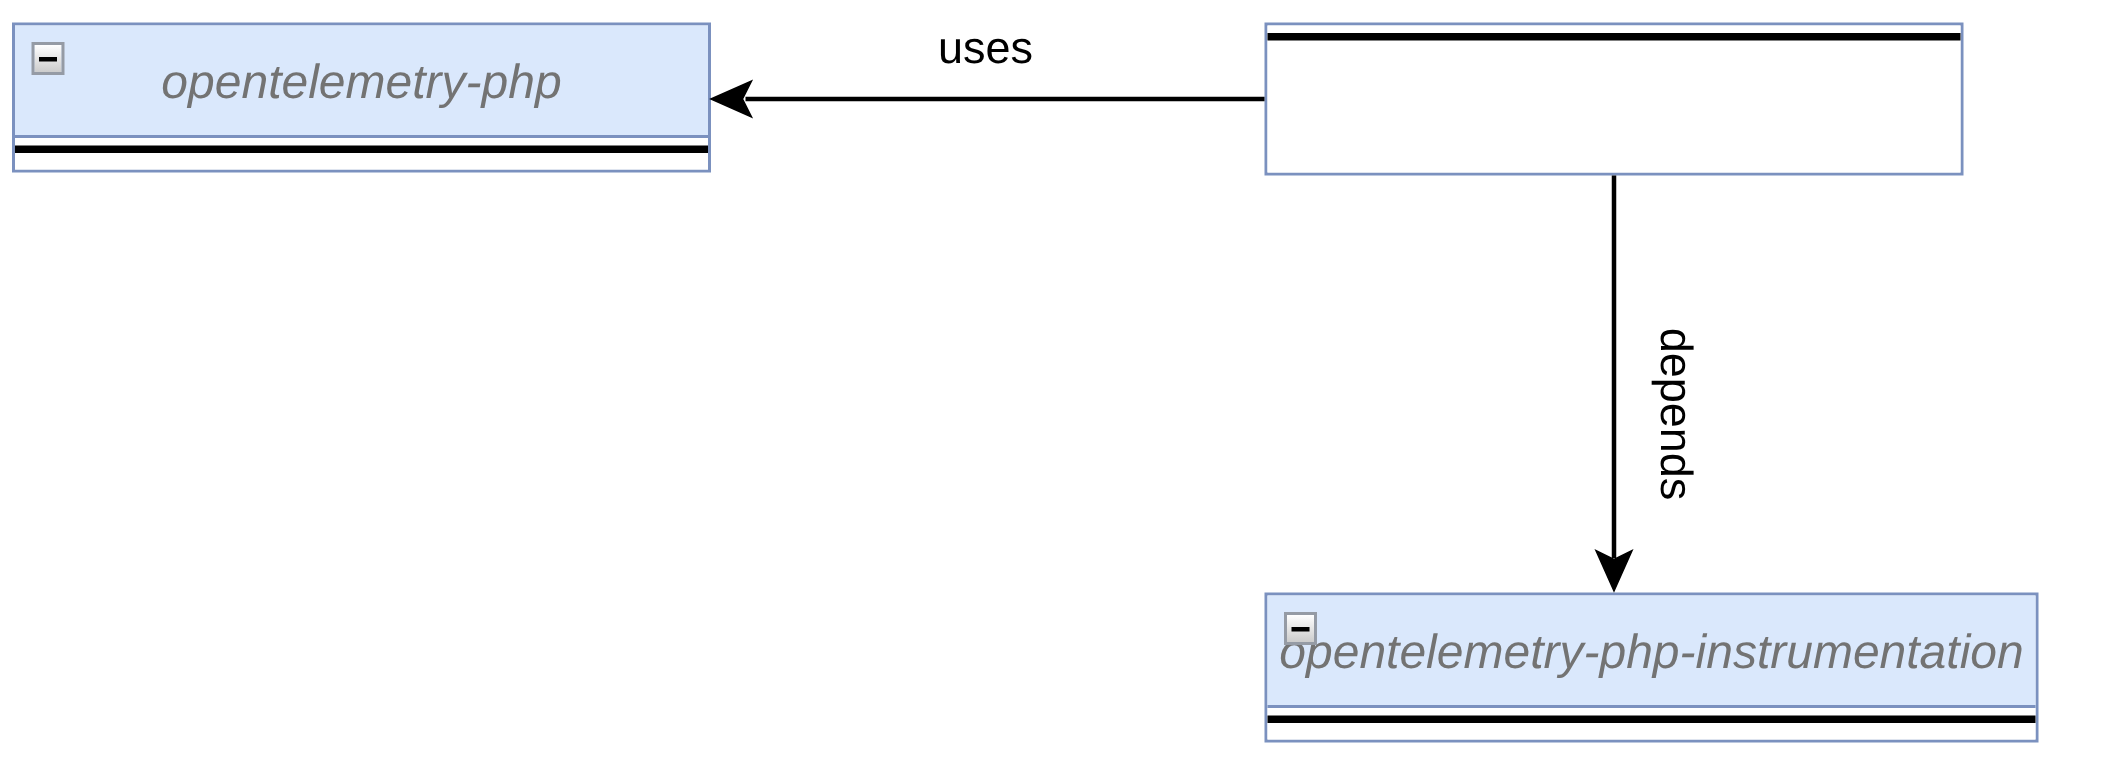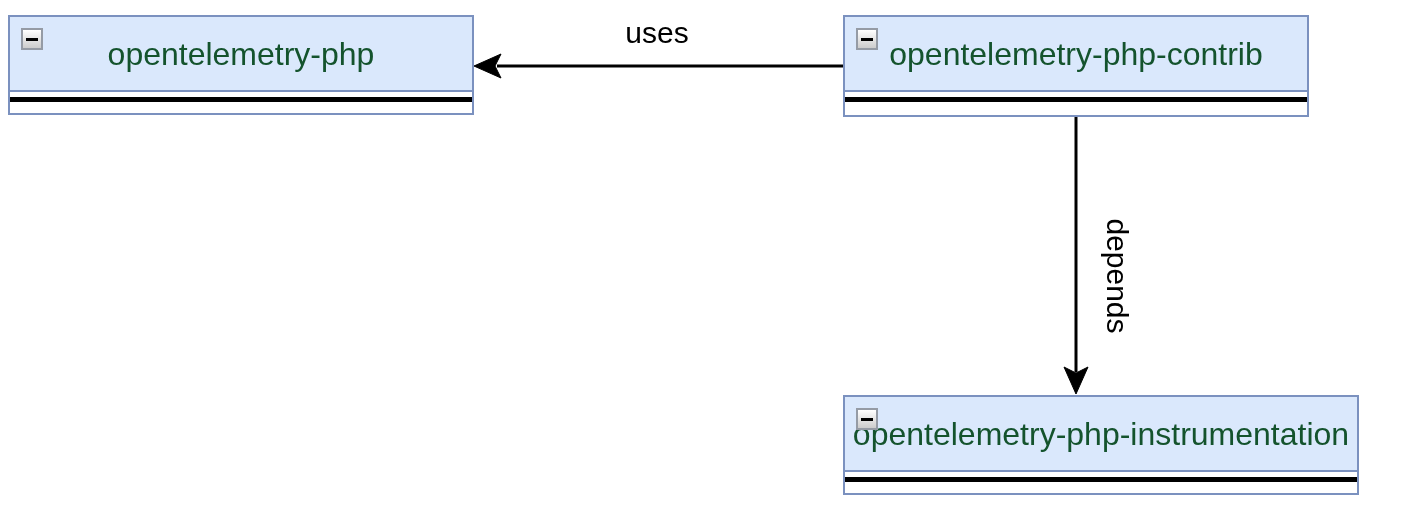--- a/index.html
+++ b/index.html
@@ -30,23 +30,24 @@
     position: relative;
     box-sizing: border-box;
     height: 75px;
     background: var(--fill);
     border-bottom: 2px solid var(--stroke);
     display: flex;
     align-items: center;
     justify-content: center;
   }
   .node-label {
+    font-style: italic;
     font-size: 32px;
     line-height: 1;
-    color: #14532d;
+    color: #737373;
     white-space: nowrap;
     z-index: 1;
   }
   .collapse-btn {
     position: absolute;
     left: 11px;
     top: 11px;
     width: 22px;
     height: 22px;
     box-sizing: border-box;
@@ -119,26 +120,20 @@
         <span class="minus-glyph"></span>
       </span>
       <span class="node-label">opentelemetry-php</span>
     </div>
     <div class="node-compartment">
       <div class="compartment-separator"></div>
     </div>
   </div>
 
   <div class="node" style="left:843px; top:15px; width:466px; height:102px;">
-    <div class="node-title">
-      <span class="collapse-btn">
-        <span class="minus-glyph"></span>
-      </span>
-      <span class="node-label">opentelemetry-php-contrib</span>
-    </div>
     <div class="node-compartment">
       <div class="compartment-separator"></div>
     </div>
   </div>
 
   <div class="node" style="left:843px; top:395px; width:516px; height:100px;">
     <div class="node-title">
       <span class="collapse-btn">
         <span class="minus-glyph"></span>
       </span>

